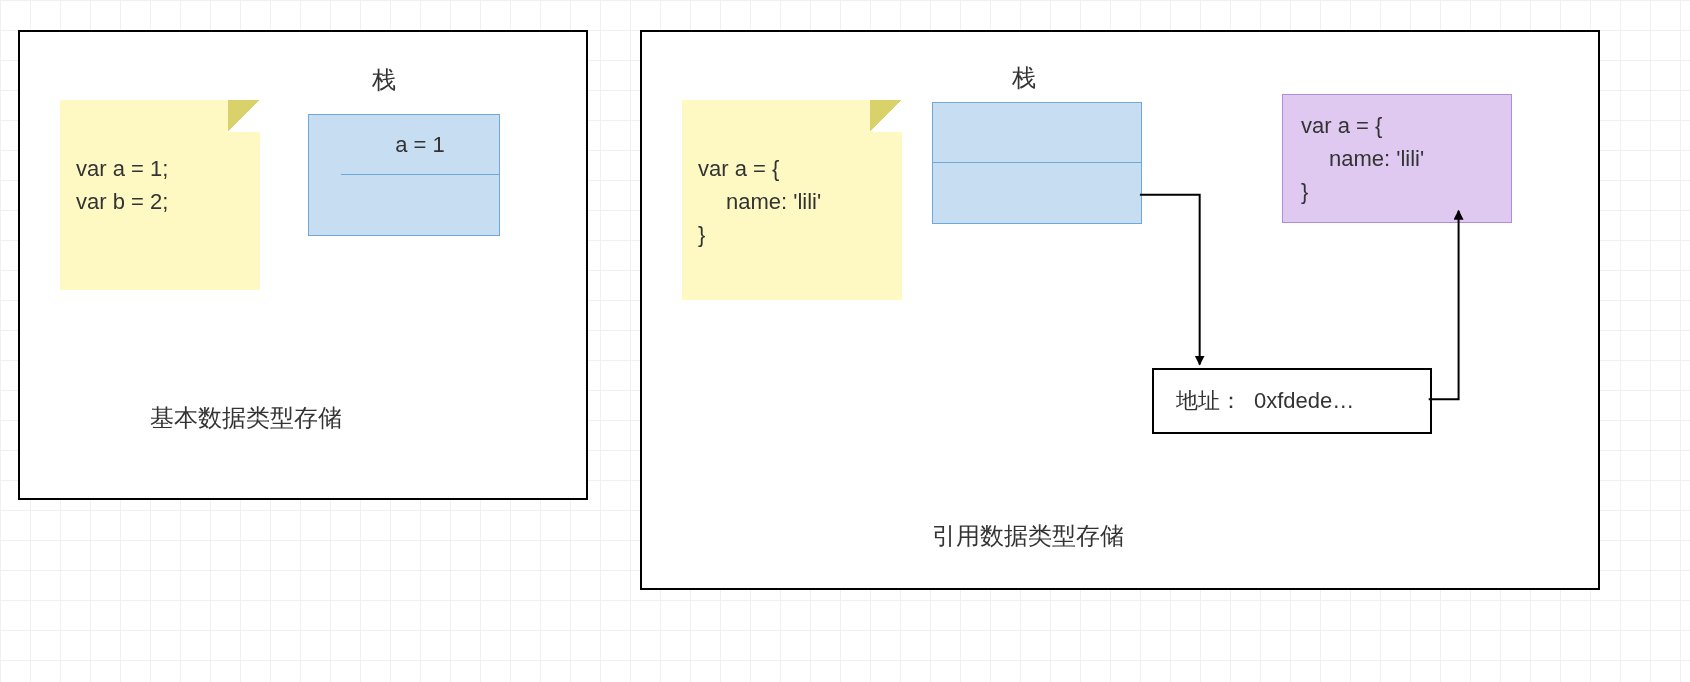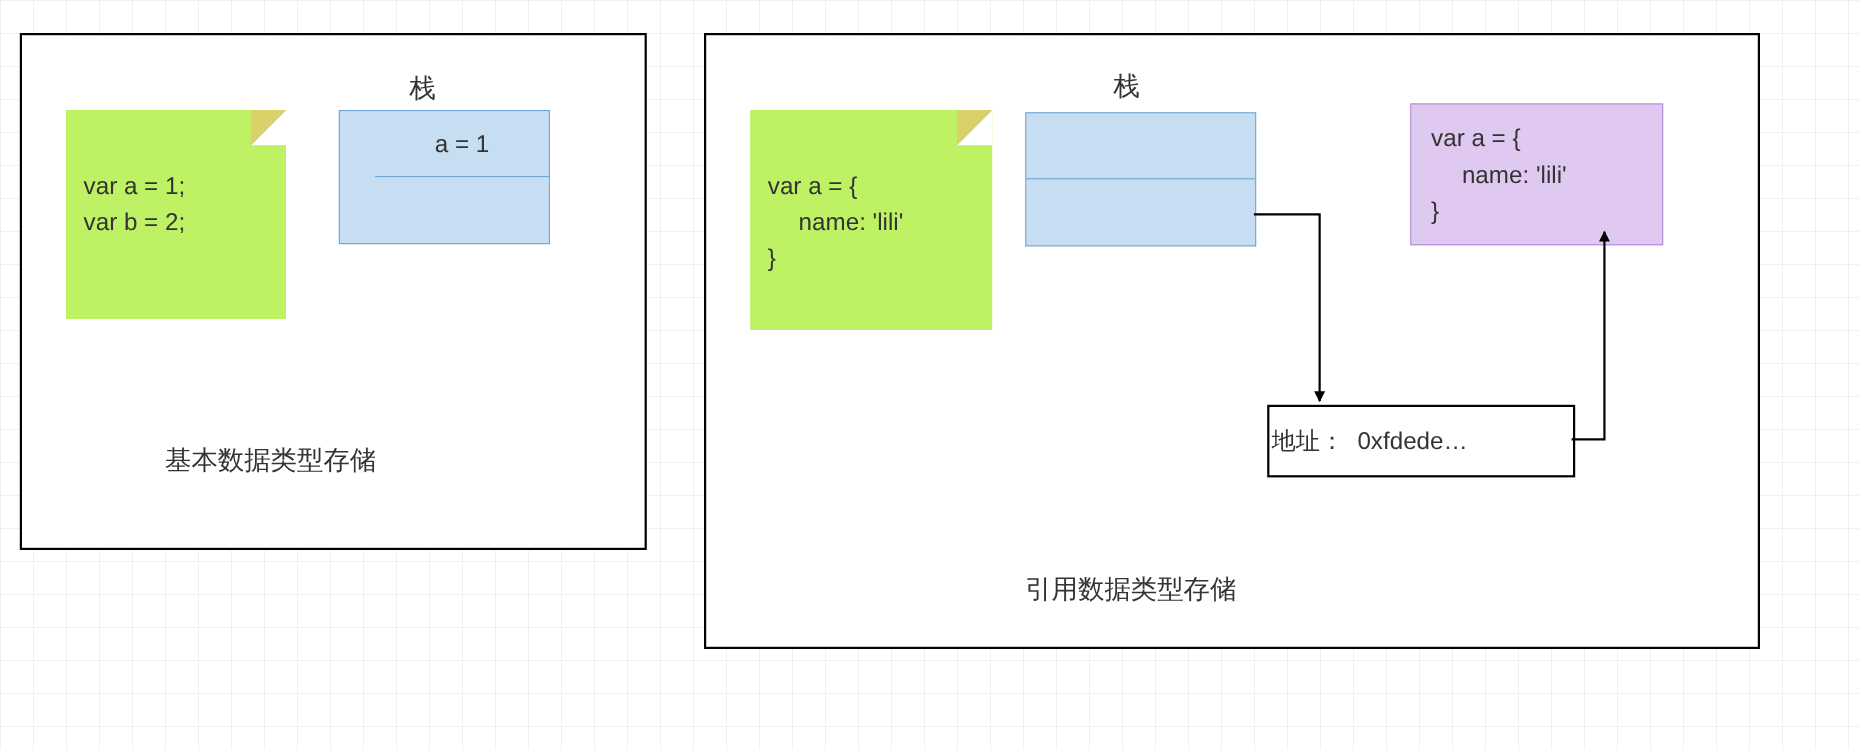--- a/index.html
+++ b/index.html
@@ -36,21 +36,21 @@
   .label {
     position: absolute;
     font-size: 24px;
     color: #333;
     white-space: nowrap;
   }
 
   
   .note {
     position: absolute;
-    background: #bef264;
+    background: #fef9c3;
     box-sizing: border-box;
     padding: 18px 16px;
     font-size: 22px;
     line-height: 1.5;
     color: #333;
   }
   .note .fold {
     position: absolute;
     top: 0;
     right: 0;
@@ -89,21 +89,21 @@
     line-height: 1.5;
     color: #333;
   }
 
   
   .address {
     position: absolute;
     background: #ffffff;
     border: 2px solid #000;
     box-sizing: border-box;
-    padding: 14px 2px;
+    padding: 14px 22px;
     font-size: 22px;
     color: #333;
     display: flex;
     align-items: center;
     white-space: nowrap;
   }
 
   svg.arrows {
     position: absolute;
     inset: 0;
@@ -123,21 +123,21 @@
 <div class="panel" style="left:18px; top:30px; width:570px; height:470px;">
   <div class="label" style="left:352px; top:32px;">栈</div>
 
   <div class="note" style="left:40px; top:68px; width:200px; height:190px;">
     <div class="fold"></div>
     <div style="height:34px"></div>
     <div>var a = 1;</div>
     <div>var b = 2;</div>
   </div>
 
-  <div class="stack" style="left:288px; top:68px; width:192px;padding-left:32px;">
+  <div class="stack" style="left:288px; top:82px; width:192px;padding-left:32px;">
     <div class="cell">a = 1</div>
     <div class="cell"></div>
   </div>
 
   <div class="label" style="left:130px; top:370px;text-align:center;">基本数据类型存储</div>
 </div>
 
 <div class="panel" style="left:640px; top:30px; width:960px; height:560px;">
   <div class="label" style="left:370px; top:30px;">栈</div>
 

